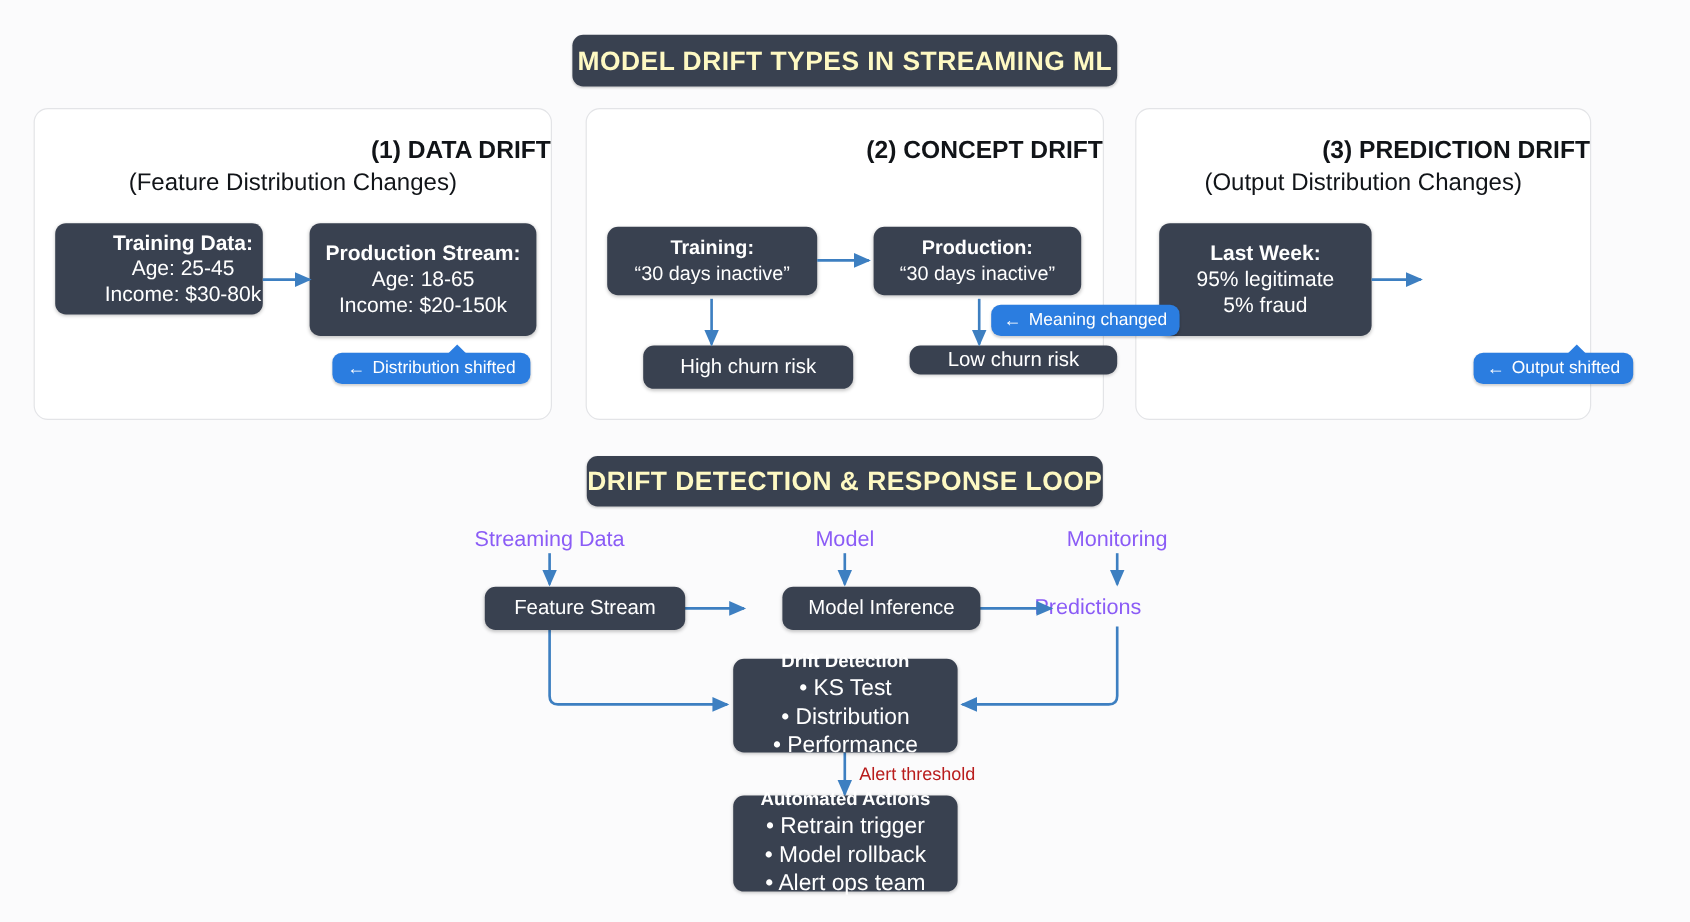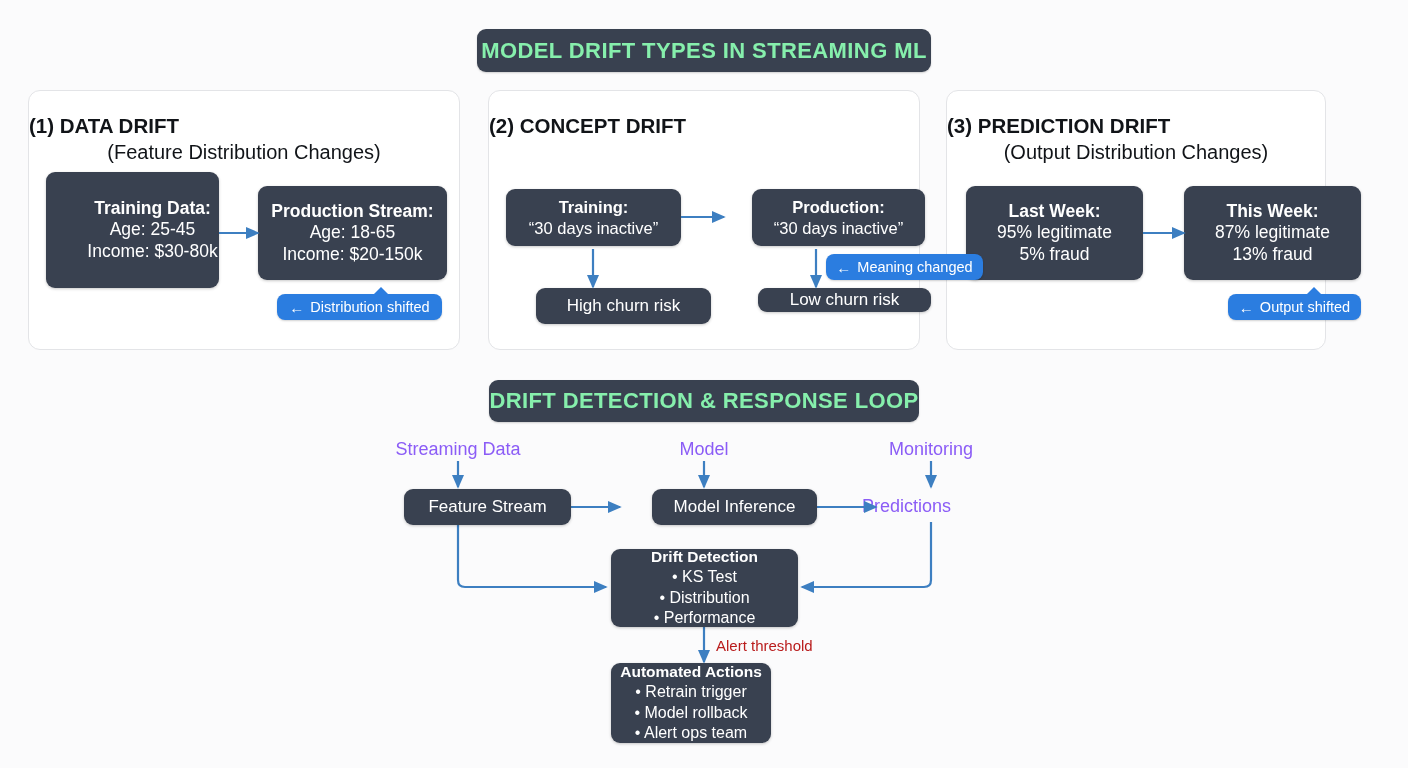--- a/index.html
+++ b/index.html
@@ -15,21 +15,21 @@
   #root {
     position: relative;
     width: 1408px;
     height: 768px;
   }
 
   
   .banner {
     position: absolute;
     background: #394150;
-    color: #86efac;
+    color: #fef9c3;
     border-radius: 9px;
     font-weight: bold;
     letter-spacing: 0.4px;
     display: flex;
     align-items: center;
     justify-content: center;
     box-shadow: 0 1px 2px rgba(0,0,0,0.18);
   }
   #banner-top {
     left: 477px; top: 29px; width: 454px; height: 43px;
@@ -49,21 +49,21 @@
     border: 1.5px solid #e3e4e7;
     border-radius: 12px;
   }
   #panel-1 { left: 28px;  width: 432px; }
   #panel-2 { left: 488px; width: 432px; }
   #panel-3 { left: 946px; width: 380px; }
 
   .panel-title {
     position: absolute;
     left: 0; right: 0; top: 23px;
-    text-align: left;
+    text-align: right;
     font-size: 20.5px;
     font-weight: bold;
     color: #111418;
   }
   .panel-subtitle {
     position: absolute;
     left: 0; right: 0; top: 50px;
     text-align: center;
     font-size: 20px;
     font-weight: normal;
@@ -137,21 +137,21 @@
     text-align: center;
   }
   .small-label {
     position: absolute;
     font-size: 15px;
     color: #b91c1c;
     white-space: nowrap;
   }
 
   .bullets {
-    font-size: 16px;
+    font-size: 19px;
     font-weight: normal;
     line-height: 1.28;
     text-align: center;
   }
   .bhead { font-size: 15.5px; font-weight: bold; margin-bottom: 1px; }
 </style>
 </head>
 <body>
 
 <div id="root">
@@ -192,21 +192,21 @@
     </g>
   </svg>
 
   <div class="banner" id="banner-top">MODEL DRIFT TYPES IN STREAMING ML</div>
 
   <div class="panel" id="panel-1">
     <div class="panel-title">(1) DATA DRIFT</div>
     <div class="panel-subtitle">(Feature Distribution Changes)</div>
   </div>
 
-  <div class="node node-big" style="left:46px; top:172px; width:173px; height:116px;padding-left:40px;">
+  <div class="node node-big" style="left:46px; top:186px; width:173px; height:76px;padding-left:40px;">
     <span class="ttl">Training Data:</span>
     <span class="ln">Age: 25-45</span>
     <span class="ln">Income: $30-80k</span>
   </div>
 
   <div class="node node-big" style="left:258px; top:186px; width:189px; height:94px;">
     <span class="ttl">Production Stream:</span>
     <span class="ln">Age: 18-65</span>
     <span class="ln">Income: $20-150k</span>
   </div>
@@ -219,21 +219,21 @@
 
   <div class="panel" id="panel-2">
     <div class="panel-title">(2) CONCEPT DRIFT</div>
   </div>
 
   <div class="node node-mid" style="left:506px; top:189px; width:175px; height:57px;">
     <span class="ttl">Training:</span>
     <span class="ln">“30 days inactive”</span>
   </div>
 
-  <div class="node node-mid" style="left:752px; top:189px; width:173px; height:57px;">
+  <div class="node node-mid" style="left:728px; top:189px; width:173px; height:57px;">
     <span class="ttl">Production:</span>
     <span class="ln">“30 days inactive”</span>
   </div>
 
   <div class="node node-plain" style="left:506px; top:288px; width:175px; height:36px;">
     <span>High churn risk</span>
   </div>
 
   <div class="node node-plain" style="left:728px; top:288px; width:173px; height:24px;">
     <span>Low churn risk</span>
@@ -248,25 +248,20 @@
     <div class="panel-title">(3) PREDICTION DRIFT</div>
     <div class="panel-subtitle">(Output Distribution Changes)</div>
   </div>
 
   <div class="node node-big" style="left:966px; top:186px; width:177px; height:94px;">
     <span class="ttl">Last Week:</span>
     <span class="ln">95% legitimate</span>
     <span class="ln">5% fraud</span>
   </div>
 
-  <div class="node node-big" style="left:1184px; top:186px; width:177px; height:94px;">
-    <span class="ttl">This Week:</span>
-    <span class="ln">87% legitimate</span>
-    <span class="ln">13% fraud</span>
-  </div>
 
   <div class="badge" style="left:1228px; top:294px; width:133px;">
     <span class="tail" style="left:78px;"></span>
     <span class="ar">←</span>
     <span>Output shifted</span>
   </div>
 
   <div class="banner" id="banner-loop">DRIFT DETECTION &amp; RESPONSE LOOP</div>
 
   <div class="flow-label" style="left:368px; top:439px; width:180px;">Streaming Data</div>
@@ -285,20 +280,20 @@
 
   <div class="node" style="left:611px; top:549px; width:187px; height:78px; z-index:3;">
     <span class="bhead">Drift Detection</span>
     <span class="bullets">• KS Test</span>
     <span class="bullets">• Distribution</span>
     <span class="bullets">• Performance</span>
   </div>
 
   <div class="small-label" style="left:716px; top:637px;">Alert threshold</div>
 
-  <div class="node" style="left:611px; top:663px; width:160px; height:80px; z-index:3;">
+  <div class="node" style="left:611px; top:663px; width:187px; height:80px; z-index:3;">
     <span class="bhead">Automated Actions</span>
     <span class="bullets">• Retrain trigger</span>
     <span class="bullets">• Model rollback</span>
     <span class="bullets">• Alert ops team</span>
   </div>
 
 </div>
 
 </body></html>

